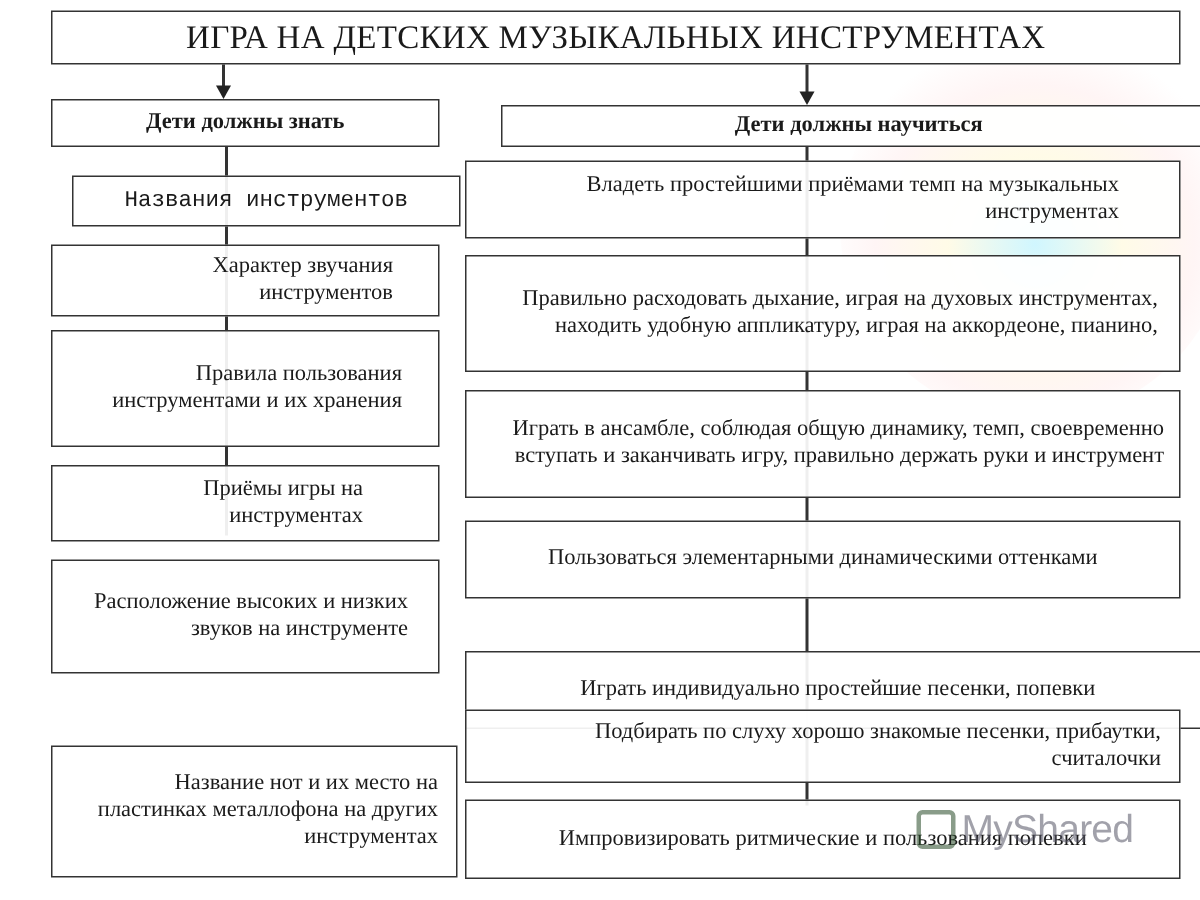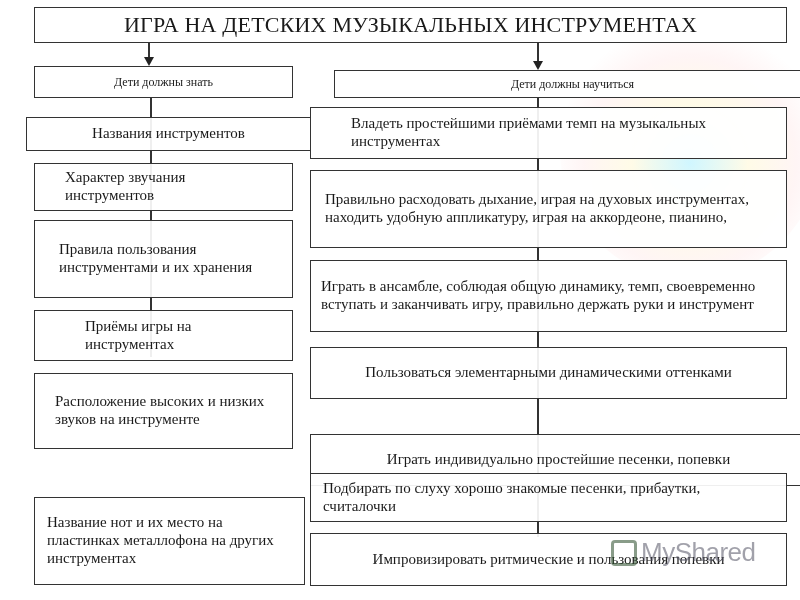--- a/index.html
+++ b/index.html
@@ -12,24 +12,24 @@
     .deco {
       position: absolute; left: 560px; top: 20px; width: 260px; height: 260px;
       border-radius: 50%;
       background: radial-gradient(circle at 50% 55%, rgba(120,230,255,0.35) 0%, rgba(255,240,160,0.25) 30%, rgba(255,200,200,0.18) 55%, rgba(255,255,255,0) 72%);
       pointer-events: none;
     }
     .box {
       position: absolute; box-sizing: border-box;
       border: 1.5px solid #333; background: rgba(255,255,255,0.92);
       display: flex; align-items: center; justify-content: center;
-      text-align: left; line-height: 1.18; font-size: 15px; padding: 0 8px;
+      text-align: right; line-height: 1.18; font-size: 15px; padding: 0 8px;
     }
     .title { font-size: 22px; letter-spacing: 0.2px; }
-    .hdr { font-weight: normal; font-size: 12px; }
+    .hdr { font-weight: bold; font-size: 15px; }
     .vline { position: absolute; width: 1.5px; background: #333; }
     .arrow {
       position: absolute; width: 0; height: 0;
       border-left: 5px solid transparent; border-right: 5px solid transparent;
       border-top: 9px solid #222;
     }
     .wm {
       position: absolute; left: 611px; top: 537px; display: flex; align-items: center;
       gap: 4px; opacity: 0.55; pointer-events: none;
     }
@@ -48,21 +48,21 @@
 <div class="vline" style="left:150px; top:97px; height:260px;"></div>
 <div class="vline" style="left:537px; top:97px; height:440px;"></div>
 
 <div class="box title" style="left:34px; top:7px; width:753px; height:36px;">
   <span>ИГРА НА ДЕТСКИХ МУЗЫКАЛЬНЫХ ИНСТРУМЕНТАХ</span>
 </div>
 
 <div class="box hdr" style="left:34px; top:66px; width:259px; height:32px;">
   <span>Дети должны знать</span>
 </div>
-<div class="box" style="left:26px; top:117px; width:285px; height:34px;">
+<div class="box" style="left:48px; top:117px; width:259px; height:34px;font-family:Liberation Mono, monospace;">
   <span>Названия  инструментов</span>
 </div>
 <div class="box" style="left:34px; top:163px; width:259px; height:48px; padding:0 30px;">
   <span>Характер звучания инструментов</span>
 </div>
 <div class="box" style="left:34px; top:220px; width:259px; height:78px; padding:0 24px;">
   <span>Правила пользования инструментами и их хранения</span>
 </div>
 <div class="box" style="left:34px; top:310px; width:259px; height:51px; padding:0 50px;">
   <span>Приёмы игры на инструментах</span>

